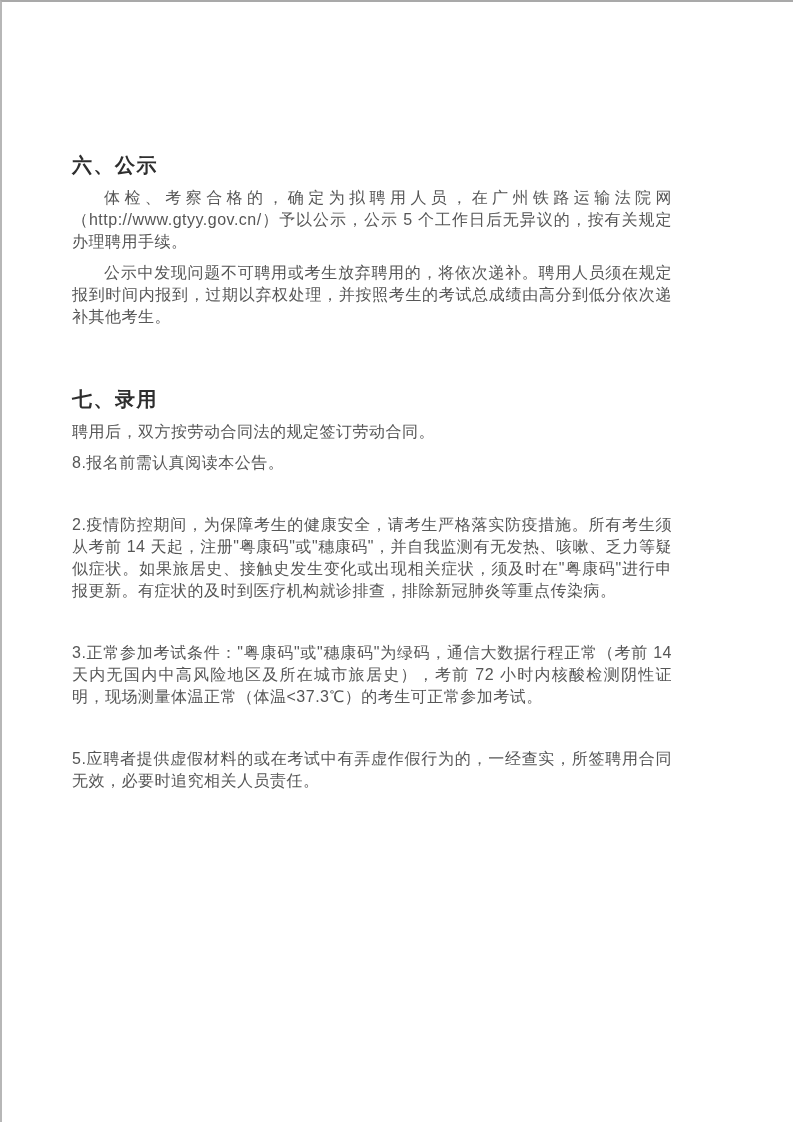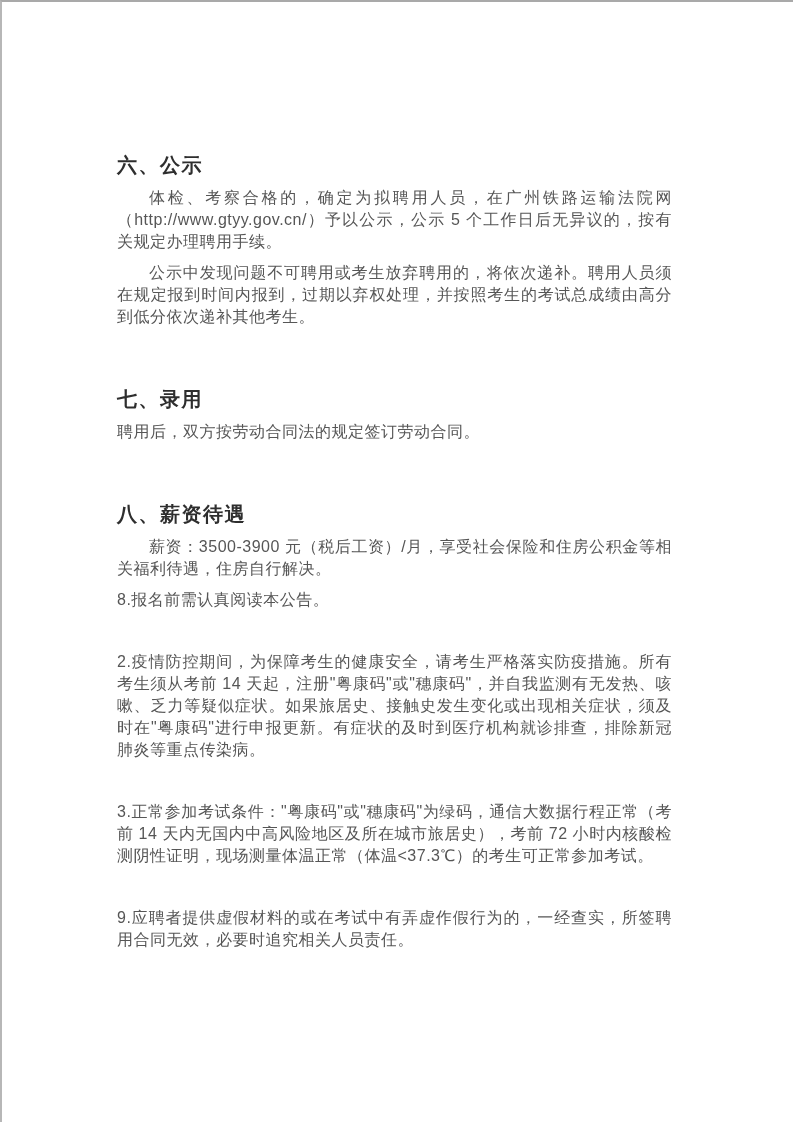--- a/index.html
+++ b/index.html
@@ -14,21 +14,21 @@
     height: 1122px;
     box-sizing: border-box;
     background: #ffffff;
     border-top: 2px solid #a9a9a9;
     border-left: 2px solid #b7b7b7;
     overflow: hidden;
     font-family: "Liberation Sans", sans-serif;
   }
   .doc {
     box-sizing: border-box;
-    padding: 150px 121px 0 115px;
+    padding: 150px 121px 0 70px;
   }
   .sec h2 {
     margin: 58px 0 0 0;
     font-size: 20px;
     line-height: 26px;
     font-weight: 700;
     color: #2e2e2e;
     letter-spacing: 1.5px;
   }
   .sec:first-child h2 {
@@ -56,24 +56,20 @@
   <main class="doc" id="doc">
       <section class="sec">
         <h2>六、公示</h2>
         <p class="indent">体检、考察合格的，确定为拟聘用人员，在广州铁路运输法院网（http://www.gtyy.gov.cn/）予以公示，公示 5 个工作日后无异议的，按有关规定办理聘用手续。</p>
         <p class="indent">公示中发现问题不可聘用或考生放弃聘用的，将依次递补。聘用人员须在规定报到时间内报到，过期以弃权处理，并按照考生的考试总成绩由高分到低分依次递补其他考生。</p>
       </section>
       <section class="sec">
         <h2>七、录用</h2>
         <p>聘用后，双方按劳动合同法的规定签订劳动合同。</p>
       </section>
-      <section class="sec">
-        <h2>八、薪资待遇</h2>
-        <p class="indent">薪资：3500-3900 元（税后工资）/月，享受社会保险和住房公积金等相关福利待遇，住房自行解决。</p>
-      </section>
       <section class="sec spaced">
         <p>8.报名前需认真阅读本公告。</p>
         <p>2.疫情防控期间，为保障考生的健康安全，请考生严格落实防疫措施。所有考生须从考前 14 天起，注册"粤康码"或"穗康码"，并自我监测有无发热、咳嗽、乏力等疑似症状。如果旅居史、接触史发生变化或出现相关症状，须及时在"粤康码"进行申报更新。有症状的及时到医疗机构就诊排查，排除新冠肺炎等重点传染病。</p>
         <p>3.正常参加考试条件："粤康码"或"穗康码"为绿码，通信大数据行程正常（考前 14 天内无国内中高风险地区及所在城市旅居史），考前 72 小时内核酸检测阴性证明，现场测量体温正常（体温&lt;37.3℃）的考生可正常参加考试。</p>
-        <p>9.应聘者提供虚假材料的或在考试中有弄虚作假行为的，一经查实，所签聘用合同无效，必要时追究相关人员责任。</p>
+        <p>5.应聘者提供虚假材料的或在考试中有弄虚作假行为的，一经查实，所签聘用合同无效，必要时追究相关人员责任。</p>
       </section>
     </main>
 </div>
 
 </body></html>

